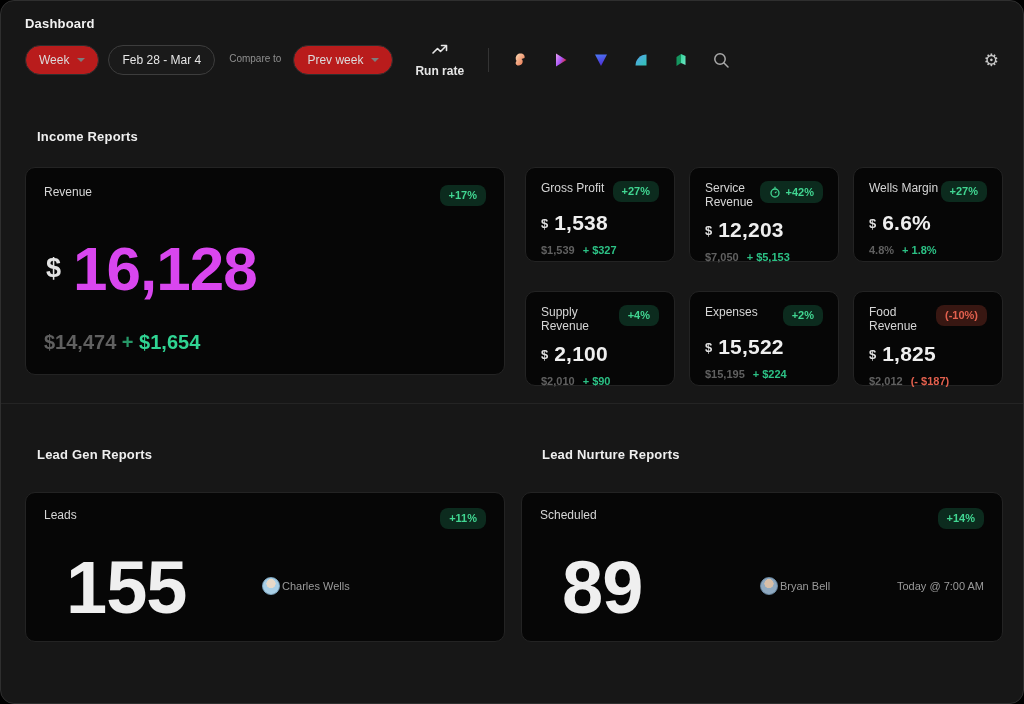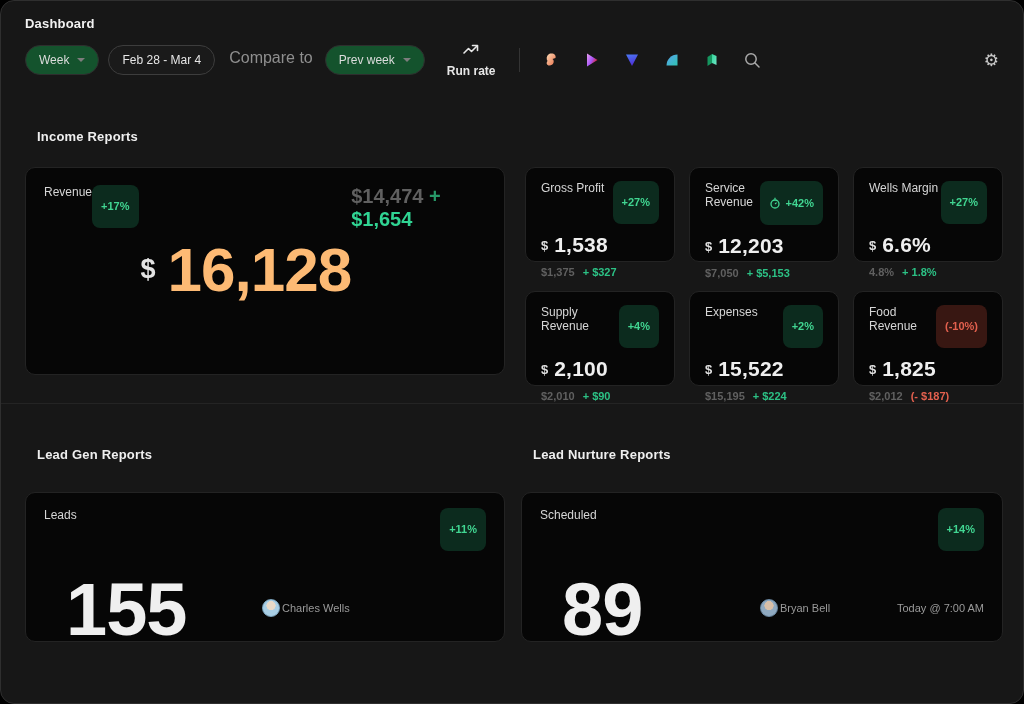--- a/index.html
+++ b/index.html
@@ -8,68 +8,68 @@
     width:1024px; height:704px; background:#171717;
     border:1px solid #2f2f2f; border-radius:14px; overflow:hidden;
     position:relative; color:#e8e8e8;
   }
   
   .header { padding:15px 24px 0 24px; }
   .page-title { font-size:13px; font-weight:700; color:#f2f2f2; letter-spacing:.2px; }
   .toolbar { display:flex; align-items:center; margin-top:13px; padding:0 24px; height:32px; }
   .pill {
     height:30px; display:inline-flex; align-items:center; gap:8px;
-    padding:0 13px; border-radius:16px; background:#14532d;
+    padding:0 13px; border-radius:16px; background:#b91c1c;
     font-size:12px; color:#dcdcdc; cursor:pointer; border:1px solid #2e2e2e;
   }
   .pill.outline { background:#1a1a1a; border:1px solid #3d3d3d; color:#e6e6e6; }
   .chev { width:0; height:0; border-left:4px solid transparent; border-right:4px solid transparent; border-top:4.5px solid #7d7d7d; }
-  .compare-label { font-size:16px; color:#8f8f8f; margin:0 12px 4px 14px; }
+  .compare-label { font-size:10px; color:#8f8f8f; margin:0 12px 4px 14px; }
   .gap8 { margin-left:9px; }
   .runrate { display:flex; align-items:center; gap:8px; margin-left:22px; cursor:pointer;flex-direction:column; }
   .runrate span { font-size:12px; font-weight:700; color:#e6e6e6; }
   .vdivider { width:1px; height:24px; background:#343434; margin-left:24px; }
   .integrations { display:flex; align-items:center; gap:24px; margin-left:24px; }
   .iicon { width:16px; height:16px; display:inline-block; cursor:pointer; }
   .search-btn { margin-left:24px; cursor:pointer; display:flex; align-items:center; }
   .gear-btn { margin-left:auto; cursor:pointer; font-family:"DejaVu Sans", sans-serif; font-size:17px; color:#c9c9c9; line-height:1; }
   
   .section-title { font-size:13px; font-weight:700; color:#efefef; letter-spacing:.2px; }
   .income-title { margin:53px 0 0 36px; }
   .income-grid { display:grid; grid-template-columns:480px 1fr; gap:20px; padding:0 20px 0 24px; margin-top:23px; align-items:start; }
   .card { background:#060606; border:1px solid #232323; border-radius:10px; }
   .card-label { font-size:12px; font-weight:500; color:#d6d6d6; }
   .label-row { display:flex; align-items:flex-start; justify-content:space-between; }
   .badge {
-    font-size:11px; font-weight:700; padding:16px 9px; border-radius:8px;
+    font-size:11px; font-weight:700; padding:5px 9px; border-radius:8px;
     background:#0c2b1e; color:#41d692; display:inline-flex; align-items:center; gap:5px; line-height:1;
   }
   .badge.neg { background:#381712; color:#e2604e; }
   
-  .revenue-card { height:208px; padding:17px 18px 20px 18px; display:flex; flex-direction:row; justify-content:space-between; }
+  .revenue-card { height:208px; padding:17px 18px 20px 18px; display:flex; flex-direction:column; justify-content:space-between; }
   .rev-value { display:flex; align-items:center; gap:12px; margin-left:2px; }
   .rev-cur { font-size:27px; font-weight:600; color:#e3e3e3; }
-  .rev-num { font-size:62px; font-weight:600; color:#fdba74; letter-spacing:-1px; line-height:1; }
+  .rev-num { font-size:62px; font-weight:600; color:#d946ef; letter-spacing:-1px; line-height:1; }
   .rev-sub { font-size:20px; font-weight:600; }
   .prev { color:#606060; }
   .plus { color:#279868; }
   .delta { color:#30d493; }
   
   .small-grid { display:grid; grid-template-columns:1fr 1fr 1fr; gap:29px 14px; }
   .small-card { height:95px; padding:13px 15px; display:flex; flex-direction:column; }
   .sc-value { display:flex; align-items:center; gap:6px; margin-top:9px; }
   .sc-cur { font-size:13px; font-weight:600; color:#e0e0e0; }
   .sc-num { font-size:21px; font-weight:700; color:#efefef; letter-spacing:.2px; }
   .sc-sub { font-size:11px; font-weight:600; margin-top:9px; }
   .sc-sub .prev { margin-right:8px; }
   .sc-sub .delta2 { color:#2cc185; }
   .sc-sub .delta2.neg { color:#e2604e; }
   
   .bottom { margin-top:17px; border-top:1px solid #242424; padding:43px 20px 0 24px; }
-  .bottom-titles { display:grid; grid-template-columns:480px 1fr; gap:16px; }
+  .bottom-titles { display:grid; grid-template-columns:480px 1fr; gap:25px; }
   .bottom-titles .section-title { margin-left:12px; }
   .bottom-grid { display:grid; grid-template-columns:480px 1fr; gap:16px; margin-top:30px; }
   .lead-card { height:150px; padding:15px 18px; }
   .lead-body { display:flex; margin-top:22px; }
   .lead-num { font-size:74px; font-weight:600; color:#efefef; line-height:1; margin-left:22px; letter-spacing:-1px; }
   .lead-right { margin-left:auto; width:224px; margin-top:26px; }
   .person-row { display:flex; align-items:center; gap:2px; }
   .avatar { width:18px; height:18px; border-radius:50%; flex:0 0 18px; }
   .avatar.a1 { background:radial-gradient(circle at 50% 35%, #e8d9c8 0 34%, #a9cfe6 36%); border:1px solid #7fa8c2; }
   .avatar.a2 { background:radial-gradient(circle at 50% 35%, #d8bfa8 0 34%, #8fa9c0 36%); border:1px solid #6c8aa4; }
@@ -198,21 +198,21 @@
 
       <div class="card small-card">
         <div class="label-row">
           <span class="card-label">Gross Profit</span>
           <span class="badge">+27%</span>
         </div>
         <div class="sc-value">
             <span class="sc-cur">$</span>
             <span class="sc-num">1,538</span>
           </div>
-        <div class="sc-sub"><span class="prev">$1,375</span><span class="delta2">+ $327</span></div>
+        <div class="sc-sub"><span class="prev">$1,539</span><span class="delta2">+ $327</span></div>
       </div>
 
       <div class="card small-card">
         <div class="label-row">
           <span class="card-label">Service Revenue</span>
           <span class="badge">
             <svg width="12" height="12" viewBox="0 0 12 12">
               <circle cx="6" cy="7" r="4" fill="none" stroke="#41d692" stroke-width="1.3"></circle>
               <line x1="6" y1="0.8" x2="6" y2="2.6" stroke="#41d692" stroke-width="1.3"></line>
               <line x1="6" y1="7" x2="7.6" y2="5.6" stroke="#41d692" stroke-width="1.1"></line>

